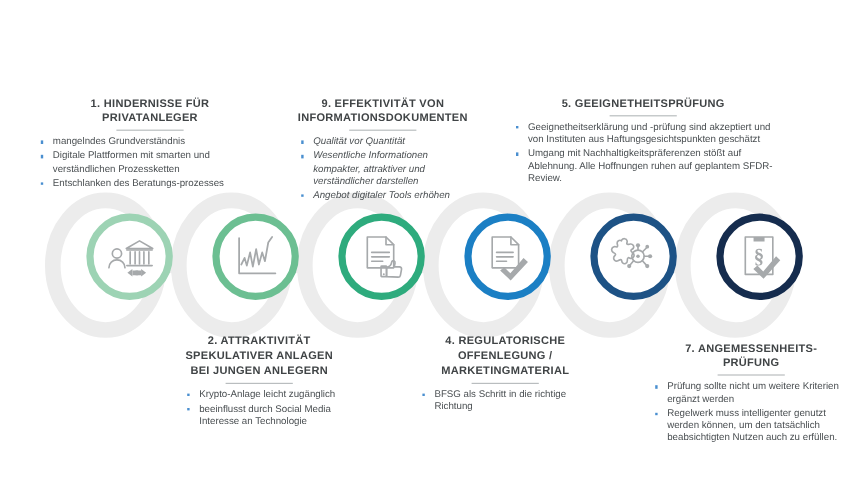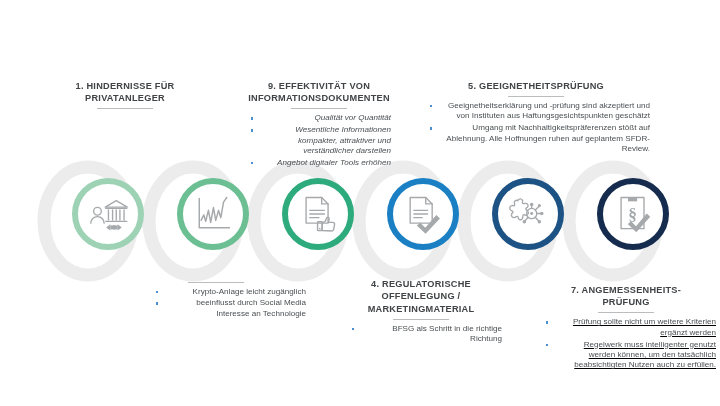--- a/index.html
+++ b/index.html
@@ -22,21 +22,21 @@
   
   .block{position:absolute;box-sizing:border-box;margin-top:16px;}
   .blk-title{
     color:#404446;font-weight:bold;font-size:9.2px;line-height:12.4px;
     letter-spacing:.25px;text-align:center;margin:0 0 0 0;
   }
   .rule{width:56px;height:0;border-top:1px solid #b9bdbf;margin:3.5px auto 4px auto;}
   .bullets{list-style:none;margin:0;padding:0;}
   .bullets li{
     position:relative;padding-left:12px;color:#4a4f52;font-size:8.1px;
-    line-height:10.4px;margin:0 0 1.5px 0;text-align:right;
+    line-height:10.4px;margin:0 0 1.5px 0;text-align:left;
   }
   .bullets li:before{
     content:"";position:absolute;left:2px;top:4px;width:2.4px;height:2.4px;
     background:#4a8fd0;
   }
 </style>
 </head>
 <body>
 
 <div class="stage">
@@ -141,20 +141,25 @@
       <path d="M22 32 l5.3 5.3 L39 23.5 l3.8 3.6 L27.6 44 L18.3 35 Z" fill="#a6a9ab"></path>
     </svg>
   </div>
 
   <div class="block" style="left:32px;top:64px;width:186px;">
     <div class="blk-title">
       <div>1. HINDERNISSE FÜR</div>
       <div>PRIVATANLEGER</div>
     </div>
     <div class="rule"></div>
+    <ul class="bullets">
+      <li>mangelndes Grundverständnis</li>
+      <li>Digitale Plattformen mit smarten und verständlichen Prozessketten</li>
+      <li>Entschlanken des Beratungs-prozesses</li>
+    </ul>
   </div>
 
   <div class="block" style="left:233px;top:64px;width:172px;">
     <div class="blk-title">
       <div>9. EFFEKTIVITÄT VON</div>
       <div>INFORMATIONSDOKUMENTEN</div>
     </div>
     <div class="rule"></div>
     <ul class="bullets" style="width:142px;margin-left:16px;font-style:italic;">
       <li>Qualität vor Quantität</li>
@@ -168,20 +173,25 @@
       <div>5. GEEIGNETHEITSPRÜFUNG</div>
     </div>
     <div class="rule"></div>
     <ul class="bullets" style="width:222px;margin-left:8px;">
       <li>Geeignetheitserklärung und -prüfung sind akzeptiert und von Instituten aus Haftungsgesichtspunkten geschätzt</li>
       <li>Umgang mit Nachhaltigkeitspräferenzen stößt auf Ablehnung. Alle Hoffnungen ruhen auf geplantem SFDR-Review.</li>
     </ul>
   </div>
 
   <div class="block" style="left:126px;top:262px;width:180px;">
+    <div class="blk-title">
+      <div>2. ATTRAKTIVITÄT</div>
+      <div>SPEKULATIVER ANLAGEN</div>
+      <div>BEI JUNGEN ANLEGERN</div>
+    </div>
     <div class="rule"></div>
     <ul class="bullets" style="width:152px;margin-left:28px;">
       <li>Krypto-Anlage leicht zugänglich</li>
       <li>beeinflusst durch Social Media Interesse an Technologie</li>
     </ul>
   </div>
 
   <div class="block" style="left:332px;top:262px;width:178px;">
     <div class="blk-title">
       <div>4. REGULATORISCHE</div>
@@ -193,19 +203,19 @@
       <li>BFSG als Schritt in die richtige Richtung</li>
     </ul>
   </div>
 
   <div class="block" style="left:536px;top:268px;width:180px;">
     <div class="blk-title">
       <div>7. ANGEMESSENHEITS-</div>
       <div>PRÜFUNG</div>
     </div>
     <div class="rule"></div>
-    <ul class="bullets" style="width:172px;margin-left:8px;text-decoration:underline;">
+    <ul class="bullets" style="width:172px;margin-left:8px;">
       <li>Prüfung sollte nicht um weitere Kriterien ergänzt werden</li>
       <li>Regelwerk muss intelligenter genutzt werden können, um den tatsächlich beabsichtigten Nutzen auch zu erfüllen.</li>
     </ul>
   </div>
 
 </div>
 
 </body></html>

